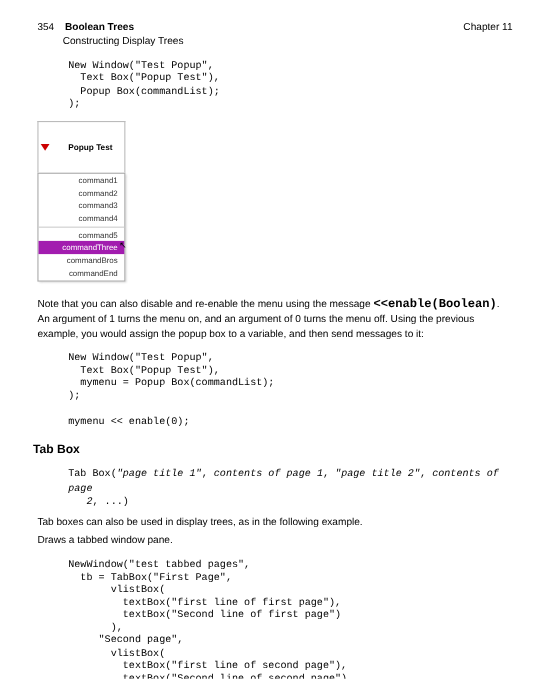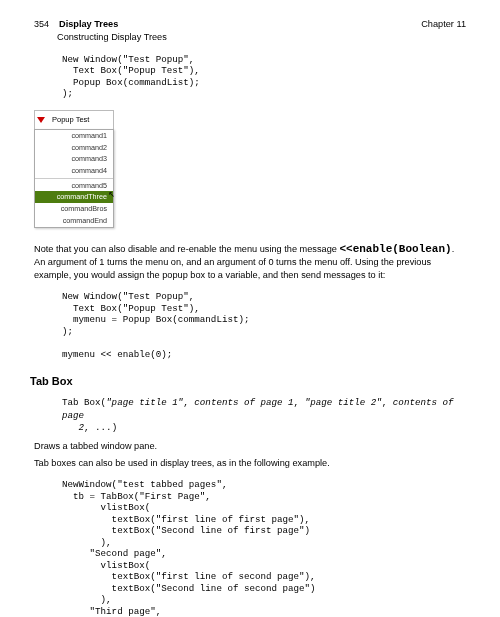--- a/index.html
+++ b/index.html
@@ -35,26 +35,27 @@
   }
   .figcap { margin: 6px 0 6px 0; }
   .figcap b { font-weight: bold; }
   .popup-widget {
     width: 80px;
     margin-bottom: 14px;
   }
   .popup-title-bar {
     display: flex;
     align-items: center;
-    gap: 7px;
-    padding: 3px 2px;
+    gap: 17px;
+    padding: 17px 2px;
     font-size: 7.5px;
     border: 1px solid #bbb;
     border-bottom: none;
     height: 12px;
+    font-weight: bold;
   }
   .red-tri {
     width: 0; height: 0;
     border-left: 4px solid transparent;
     border-right: 4px solid transparent;
     border-top: 6px solid #c00;
     display: inline-block;
   }
   .popup-menu {
     background: #fff;
@@ -62,21 +63,21 @@
     box-shadow: 1px 1px 2px rgba(0,0,0,.2);
     font-size: 7.2px;
     text-align: right;
   }
   .popup-menu .mi {
     padding: 1px 6px;
     color: #333;
   }
   .popup-menu .sep { height: 0; border-top: 1px solid #ccc; margin: 1px 0; }
   .popup-menu .mi.sel {
-    background: #4d7c0f;
+    background: #a21caf;
     color: #fff;
   }
   .cursor-shape {
     position: relative;
   }
   .cursor-arrow {
     position: absolute;
     right: -2px;
     top: 0;
     font-size: 8px;
@@ -104,21 +105,21 @@
   .syntax-line i { font-style: italic; }
 </style>
 </head>
 <body>
 
 <div class="page">
 
   <div class="header-row">
     <div class="header-left">
       <span class="pgnum">354</span>
-      <span class="chapter-title">Display Trees</span>
+      <span class="chapter-title">Boolean Trees</span>
     </div>
     <span>Chapter 11</span>
   </div>
   <div class="subtitle">Constructing Display Trees</div>
 
   <pre class="code">New Window("Test Popup",
   Text Box("Popup Test"),
   Popup Box(commandList);
 );</pre>
 
@@ -156,22 +157,22 @@
 mymenu &lt;&lt; enable(0);</pre>
 
 
   <h3 class="section">Tab Box</h3>
 
   <div class="syntax-line">
     <span>Tab Box(</span><i>"page title 1"</i><span>, </span><i>contents of page 1</i><span>, </span><i>"page title 2"</i><span>, </span><i>contents of page</i><br>
     &nbsp;&nbsp;&nbsp;<i>2</i><span>, ...)</span>
   </div>
 
+  <div class="para">Tab boxes can also be used in display trees, as in the following example.</div>
   <div class="para">Draws a tabbed window pane.</div>
-  <div class="para">Tab boxes can also be used in display trees, as in the following example.</div>
 
   <pre class="code">NewWindow("test tabbed pages",
   tb = TabBox("First Page",
        vlistBox(
          textBox("first line of first page"),
          textBox("Second line of first page")
        ),
      "Second page",
        vlistBox(
          textBox("first line of second page"),

